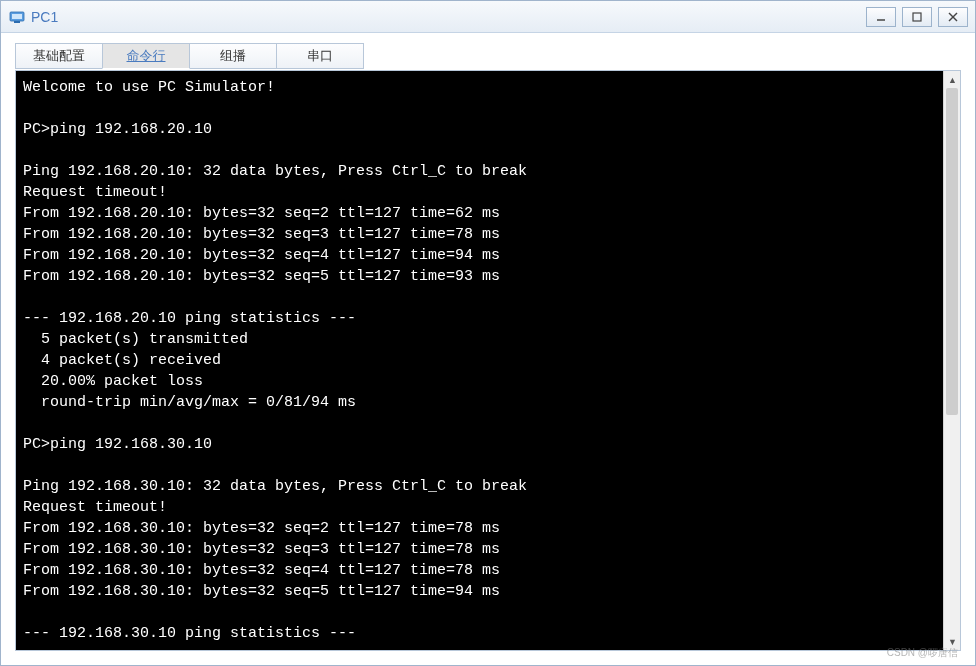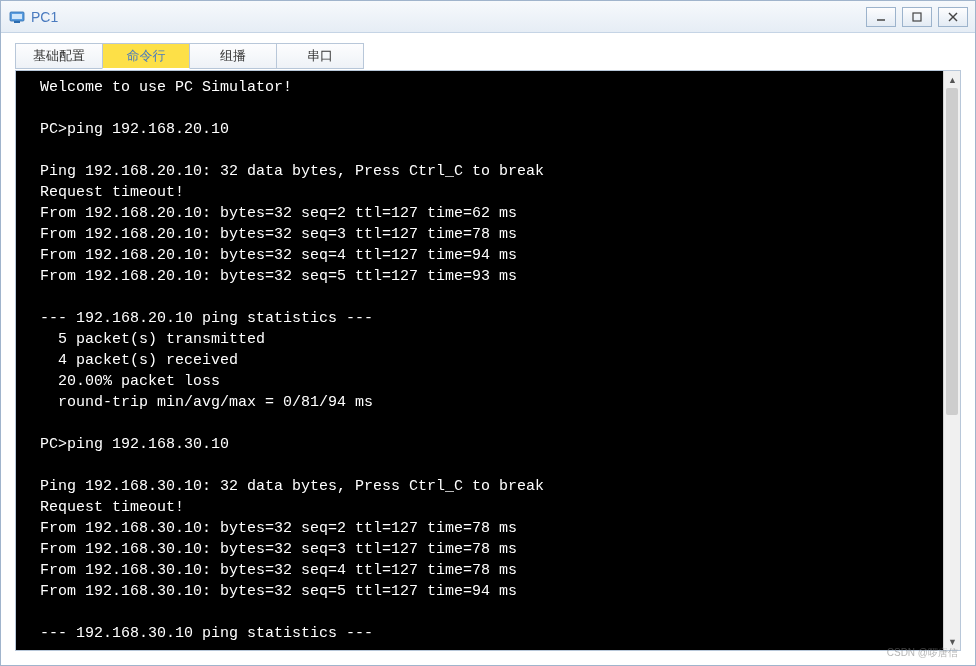--- a/index.html
+++ b/index.html
@@ -73,40 +73,41 @@
       align-items: center;
       justify-content: center;
       font-size: 13px;
       color: #333;
       cursor: pointer;
       margin-right: -1px;
       position: relative;
     }
     .tab.active {
       color: #4a7bbf;
-      background: #fde047;
+      background: #e5e5e5;
       border-bottom: 1px solid #fff;
       z-index: 2;
+      text-decoration: underline;
     }
     .terminal-wrap {
       flex: 1;
       border: 1px solid #b8c7d9;
       margin-top: -1px;
       display: flex;
       position: relative;
       overflow: hidden;
     }
     .terminal {
       flex: 1;
       background: #000;
       color: #fff;
       font-family: "Courier New", monospace;
       font-size: 15px;
       line-height: 21px;
-      padding: 6px 24px;
+      padding: 6px 7px;
       white-space: pre;
       overflow: hidden;
     }
     .scrollbar {
       width: 17px;
       background: #f0f0f0;
       border-left: 1px solid #d4d4d4;
       position: relative;
     }
     .scroll-arrow {

